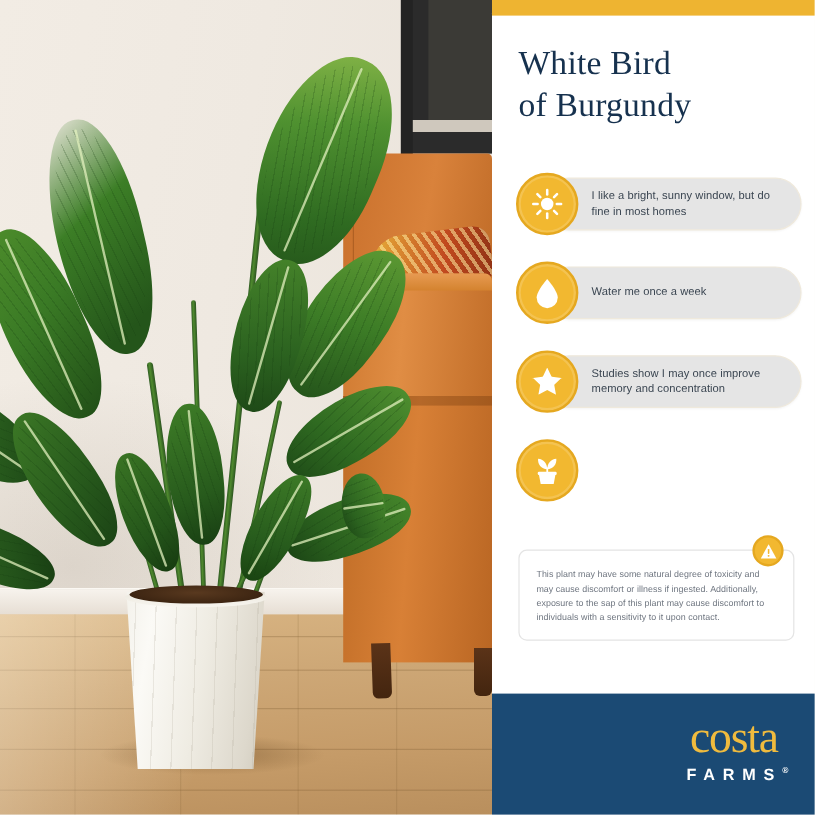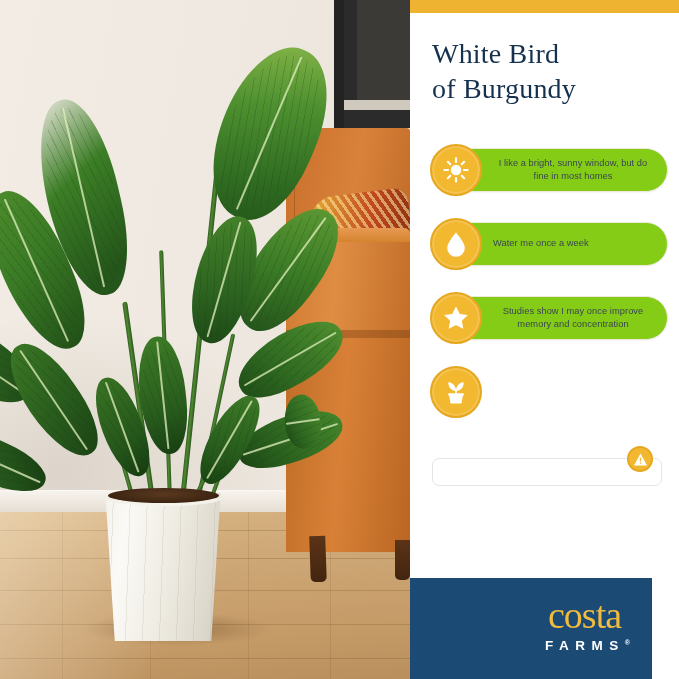--- a/index.html
+++ b/index.html
@@ -80,40 +80,40 @@
 
   
   .panel{position:relative;width:269px;height:679px;background:#ffffff;border-radius:11px;}
   .topbar{position:absolute;left:0;top:0;width:269px;height:13px;background:#eeb431;}
   .title{position:absolute;left:22px;top:36px;width:230px;
         font-family:"Liberation Serif",serif;font-size:28px;line-height:1.25;
         color:#16314e;letter-spacing:.2px;}
   .features{position:absolute;left:20px;top:144px;width:238px;}
   .frow{position:relative;height:52px;margin-bottom:22px;display:flex;align-items:center;}
   .pill{position:absolute;left:22px;top:4px;right:0;min-height:44px;
-        background:#84cc16;border:1px solid #efe9dc;border-radius:24px;
+        background:#e5e5e5;border:1px solid #efe9dc;border-radius:24px;
         box-shadow:0 1px 2px rgba(0,0,0,.045);
         display:flex;align-items:center;
-        padding:6px 14px 6px 40px;box-sizing:border-box;text-align:center;}
+        padding:6px 14px 6px 40px;box-sizing:border-box;}
   .pill span{font-size:9.3px;line-height:1.45;color:#3b4652;letter-spacing:.05px;}
   .badge{position:absolute;left:0;top:0;width:52px;height:52px;border-radius:50%;
         background:#f2b830;border:2px solid #e5a820;box-sizing:border-box;
         display:flex;align-items:center;justify-content:center;z-index:2;
         box-shadow:inset 0 0 0 2px rgba(255,255,255,.16);}
   .badge svg{display:block;}
 
   .warnbox{position:absolute;left:22px;top:458px;width:230px;
         border:1px solid #e4e4e4;border-radius:7px;background:#fff;
         padding:14px 14px 12px 14px;box-sizing:border-box;}
   .warnbox p{margin:0;font-size:7.4px;line-height:1.62;color:#6f7680;letter-spacing:.05px;}
   .warnbadge{position:absolute;right:8px;top:-13px;width:26px;height:26px;border-radius:50%;
         background:#f2b830;border:2px solid #e5a820;box-sizing:border-box;
         display:flex;align-items:center;justify-content:center;}
 
-  .footer{position:absolute;left:0;bottom:0;width:242px;height:101px;background:#1b4a74;}
+  .footer{position:absolute;left:0;bottom:0;width:269px;height:101px;background:#1b4a74;}
   .logo{position:absolute;right:22px;top:20px;text-align:center;}
   .logo .costa{font-family:"Liberation Serif",serif;font-size:38px;line-height:.92;
         color:#f0bb3e;letter-spacing:-1px;font-weight:400;}
   .logo .farms{font-family:"Liberation Sans",sans-serif;font-size:13.5px;
         color:#ffffff;letter-spacing:6.5px;font-weight:700;margin-top:5px;
         padding-left:6px;position:relative;}
   .logo .farms sup{font-size:7px;letter-spacing:0;vertical-align:super;}
 </style>
 </head>
 <body>
@@ -313,20 +313,21 @@
     </div>
 
     <div class="warnbox">
       <div class="warnbadge">
         <svg width="15" height="15" viewBox="0 0 15 15" aria-hidden="true">
           <path d="M7.5 1.6 14 13.4 H1 Z" fill="#fff"></path>
           <rect x="6.85" y="5.4" width="1.3" height="4.2" rx=".6" fill="#f2b830"></rect>
           <circle cx="7.5" cy="11.2" r=".8" fill="#f2b830"></circle>
         </svg>
       </div>
+      <p>This plant may have some natural degree of toxicity and may cause discomfort or illness if ingested. Additionally, exposure to the sap of this plant may cause discomfort to individuals with a sensitivity to it upon contact.</p>
     </div>
 
     <div class="footer">
       <div class="logo">
         <div class="costa">costa</div>
         <div class="farms">
           <span>FARMS</span><sup>®</sup>
         </div>
       </div>
     </div>

